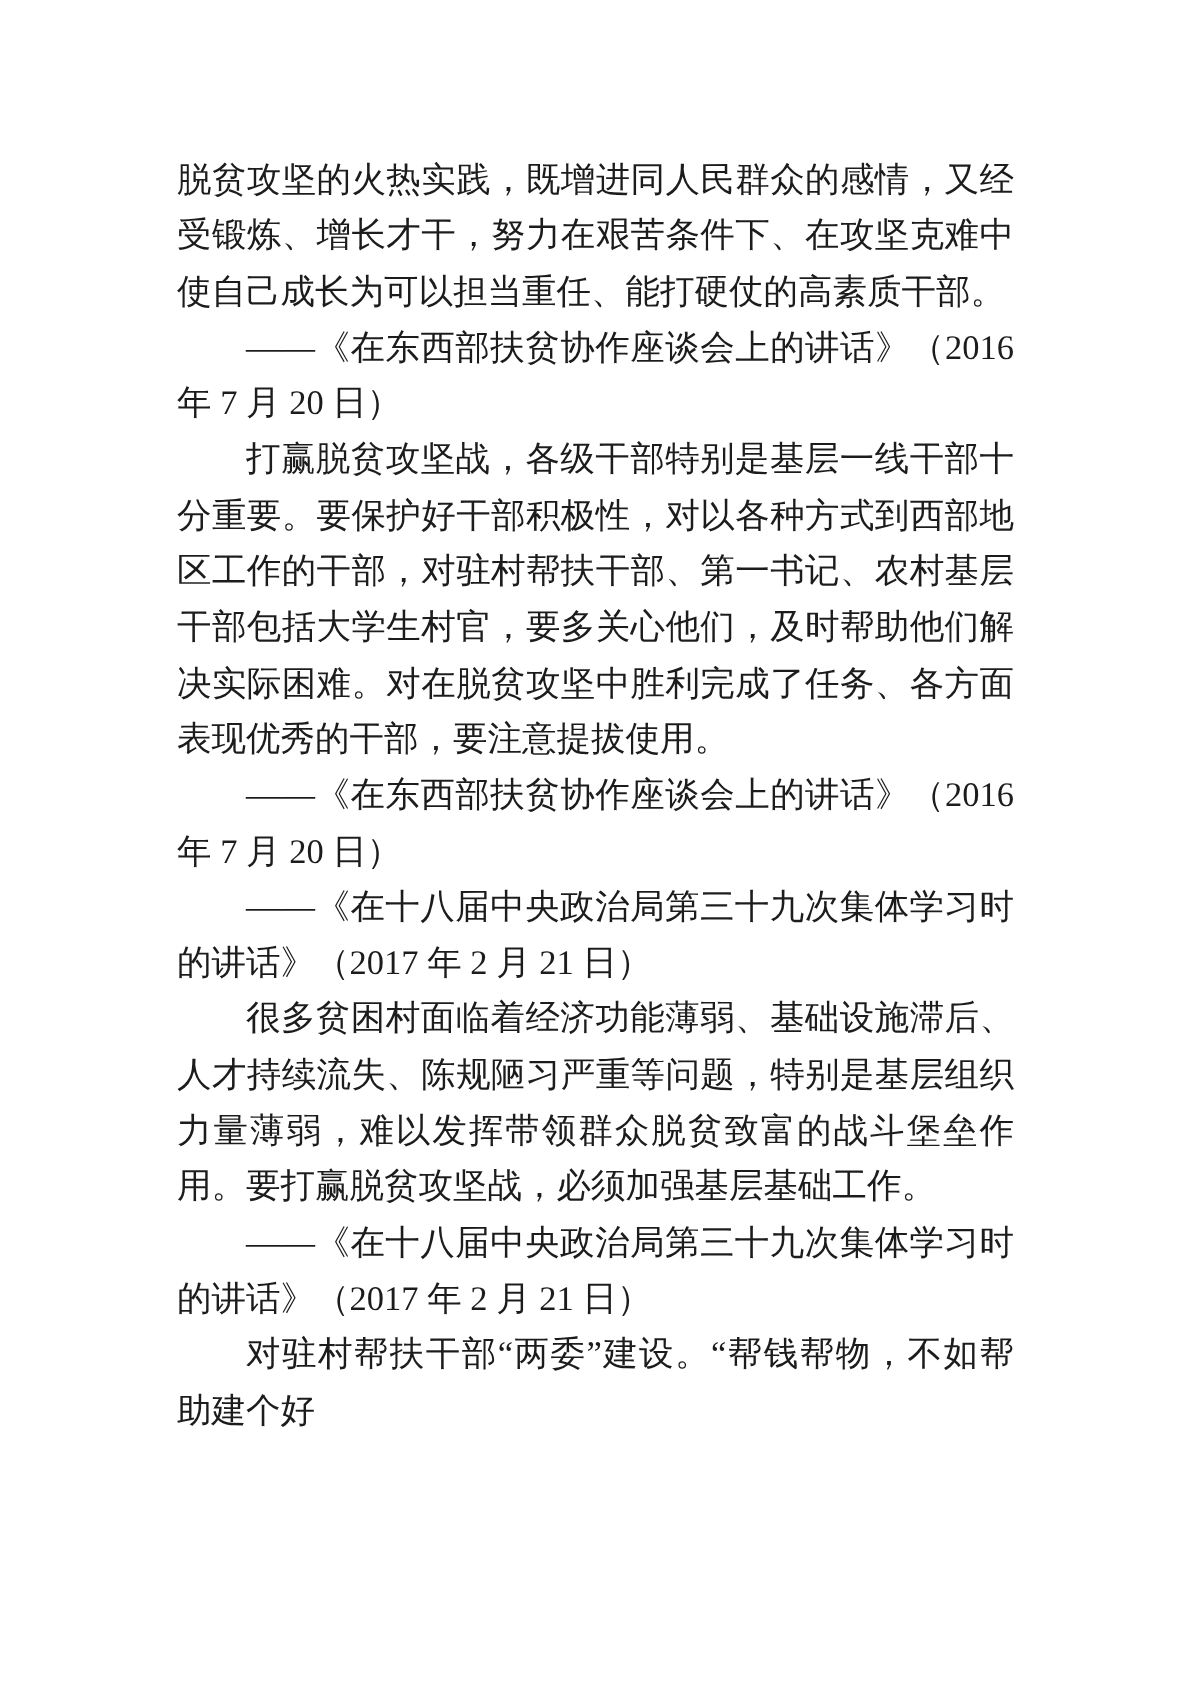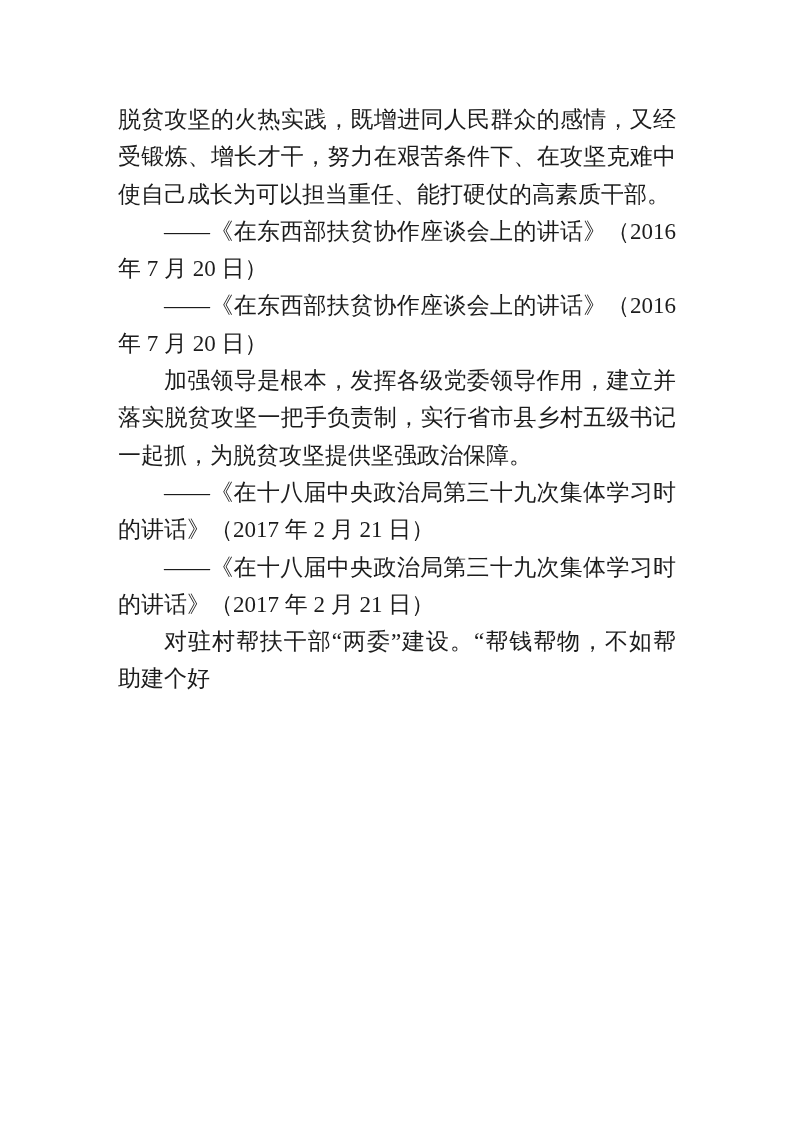--- a/index.html
+++ b/index.html
@@ -34,19 +34,20 @@
     text-indent: 0;
   }
 </style>
 </head>
 <body>
 
 <div class="page">
   <div class="text-block">
     <p class="para no-indent">脱贫攻坚的火热实践，既增进同人民群众的感情，又经受锻炼、增长才干，努力在艰苦条件下、在攻坚克难中使自己成长为可以担当重任、能打硬仗的高素质干部。</p>
     <p class="para">——《在东西部扶贫协作座谈会上的讲话》（2016 年 7 月 20 日）</p>
+    <p class="para">打赢脱贫攻坚战，各级干部特别是基层一线干部十分重要。要保护好干部积极性，对以各种方式到西部地区工作的干部，对驻村帮扶干部、第一书记、农村基层干部包括大学生村官，要多关心他们，及时帮助他们解决实际困难。对在脱贫攻坚中胜利完成了任务、各方面表现优秀的干部，要注意提拔使用。</p>
     <p class="para">——《在东西部扶贫协作座谈会上的讲话》（2016 年 7 月 20 日）</p>
-    <p class="para">加强领导是根本，发挥各级党委领导作用，建立并落实脱贫攻坚一把手负责制，实行省市县乡村五级书记一起抓，为脱贫攻坚提供坚强政治保障。</p>
     <p class="para">——《在十八届中央政治局第三十九次集体学习时的讲话》（2017 年 2 月 21 日）</p>
+    <p class="para">很多贫困村面临着经济功能薄弱、基础设施滞后、人才持续流失、陈规陋习严重等问题，特别是基层组织力量薄弱，难以发挥带领群众脱贫致富的战斗堡垒作用。要打赢脱贫攻坚战，必须加强基层基础工作。</p>
     <p class="para">——《在十八届中央政治局第三十九次集体学习时的讲话》（2017 年 2 月 21 日）</p>
     <p class="para">对驻村帮扶干部“两委”建设。“帮钱帮物，不如帮助建个好</p>
   </div>
 </div>
 
 </body></html>

